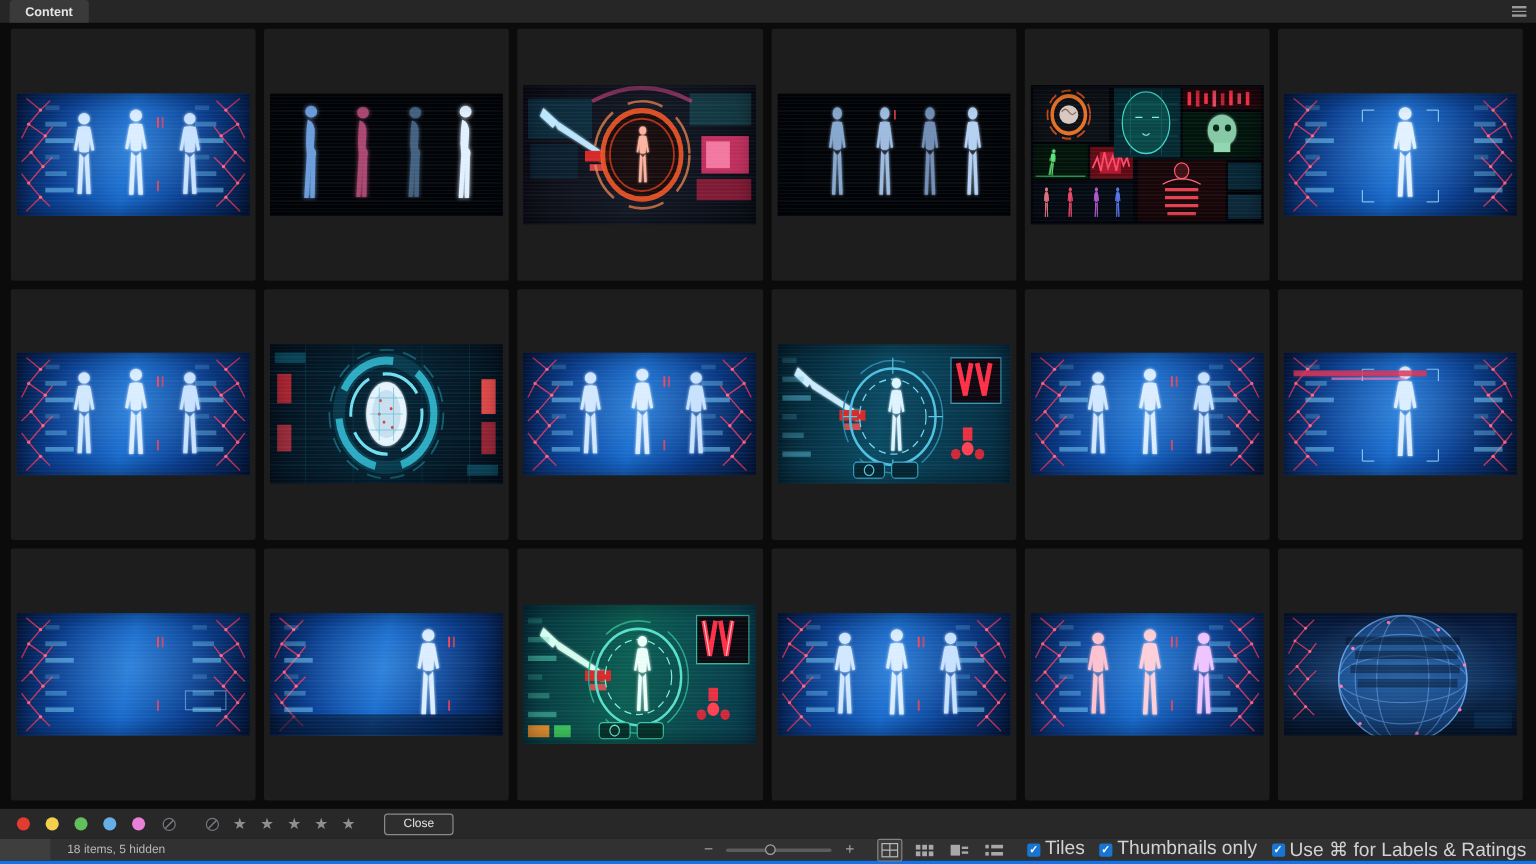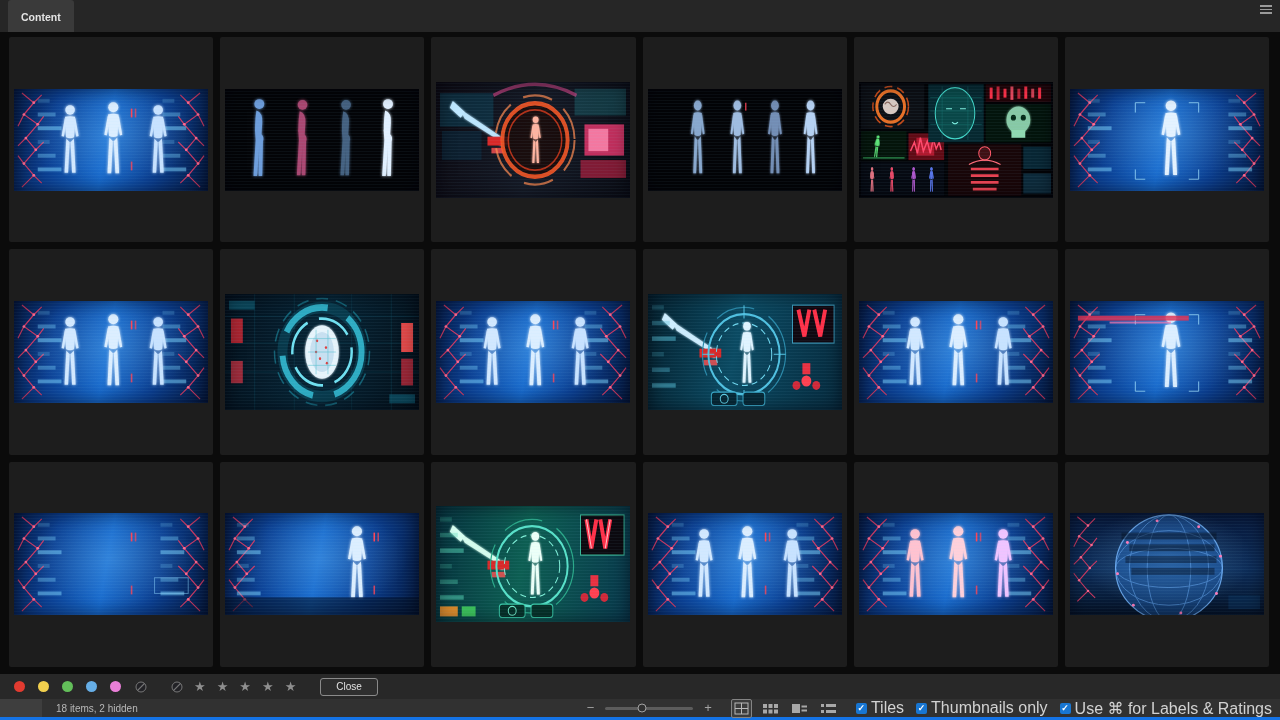--- a/index.html
+++ b/index.html
@@ -1,21 +1,21 @@
 <!DOCTYPE html>
 <html><head>
 <meta charset="utf-8">
 <style>
   * { box-sizing: border-box; margin: 0; padding: 0; }
   html,body { width:1280px; height:720px; overflow:hidden; background:#0b0b0b;
     font-family:"Liberation Sans", sans-serif; }
   .app { width:1280px; height:720px; display:flex; flex-direction:column; }
 
   
-  .topbar { height:32px; background:#262626; display:flex; align-items:stretch; position:relative; flex:0 0 auto;}
+  .topbar { height:19px; background:#262626; display:flex; align-items:stretch; position:relative; flex:0 0 auto;}
   .tab { margin-left:8px; padding:3px 13px 2px; background:#3a3a3a; color:#e4e4e4;
     font-size:10.5px; font-weight:bold; border-radius:3px 3px 0 0; display:flex; align-items:center;}
   .menu-icon { position:absolute; right:8px; top:5px; width:12px; display:flex; flex-direction:column; gap:2px; cursor:pointer;}
   .menu-icon span { display:block; height:1.5px; background:#9a9a9a; }
 
   
   .grid { flex:1 1 auto; display:grid; grid-template-columns:repeat(6,1fr);
     grid-template-rows:repeat(3,1fr); gap:7px; padding:5px 11px 7px 9px; background:#0b0b0b; }
   .tile { background:#1d1d1d; border-radius:2px; display:flex; align-items:center; justify-content:center; overflow:hidden; cursor:pointer;}
   .thumb { width:194px; height:102px; position:relative; overflow:hidden; background:#000; }
@@ -712,21 +712,21 @@
       <span class="star">★</span>
       <span class="star">★</span>
       <span class="star">★</span>
       <span class="star">★</span>
       <span class="star">★</span>
       <button class="close-btn">Close</button>
     </div>
 
   <div class="statusbar">
     <div class="status-left-block"></div>
-    <span class="items-text">18 items, 2 hidden</span>
+    <span class="items-text">18 items, 5 hidden</span>
     <div class="controls" id="controls">
         <button class="zoom-btn">−</button>
         <div class="slider">
           <div class="slider-thumb"></div>
         </div>
         <button class="zoom-btn">+</button>
         <div class="viewmodes">
           <span class="vm selected">
             <svg viewBox="0 0 15 13" width="15" height="13">
               <rect x="1" y="1" width="13" height="11" fill="none" stroke="#b8b8b8"></rect>

